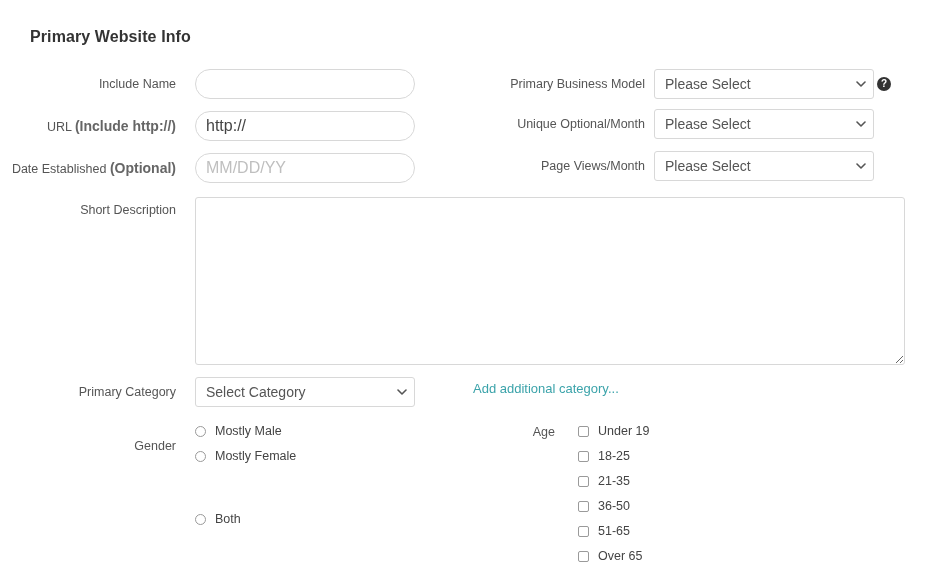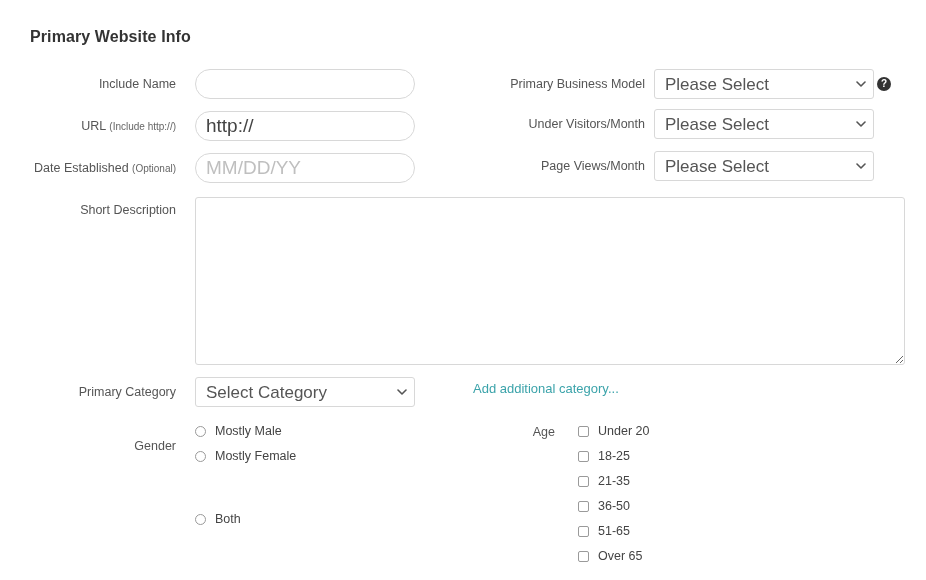--- a/index.html
+++ b/index.html
@@ -19,30 +19,30 @@
     margin-left: 16px;
   }
 
   
   .lbl {
     position: absolute;
     font-size: 12.5px; color: #555555;
     text-align: right; white-space: nowrap;
     line-height: 14px;
   }
-  .lbl .sub { font-size: 10px; color: #666666; }
+  .lbl .sub { font-size: 14px; color: #666666; font-weight: bold; }
 
   
   .tinput {
     position: absolute;
     border: 1px solid #d8d8d8;
     border-radius: 15px;
     background: #ffffff;
     font-family: "Liberation Sans", sans-serif;
-    font-size: 19px;
+    font-size: 16px;
     color: #333333;
     padding: 12px 10px;
     outline: none;
   }
   .tinput::placeholder { color: #bfbfbf; }
   .tinput.filled { color: #444444; }
 
   
   .tarea {
     position: absolute;
@@ -59,21 +59,21 @@
 
   
   .sel-wrap { position: absolute; }
   .sel {
     width: 100%; height: 100%;
     -webkit-appearance: none; -moz-appearance: none; appearance: none;
     border: 1px solid #d8d8d8;
     border-radius: 3px;
     background: #ffffff;
     font-family: "Liberation Sans", sans-serif;
-    font-size: 17px;
+    font-size: 14px;
     color: #555555;
     padding: 0 28px 0 10px;
     outline: none;
     cursor: pointer;
   }
   .chev {
     position: absolute; right: 9px; top: 50%;
     width: 9px; height: 9px;
     margin-top: -5px;
     pointer-events: none;
@@ -186,21 +186,21 @@
       <svg viewBox="0 0 10 10" width="10" height="10">
           <path d="M1 3 L5 7 L9 3" stroke="#555" stroke-width="1.6" fill="none" stroke-linecap="round" stroke-linejoin="round"></path>
         </svg>
     </span>
   </div>
   <div class="help-icon" style="left:877px; top:77px;">
     <span>?</span>
   </div>
 
   <div class="lbl" style="left:445px; top:117px; width:200px;">
-    <span>Under Visitors/Month</span>
+    <span>Unique Optional/Month</span>
   </div>
   <div class="sel-wrap" style="left:654px; top:109px; width:220px; height:30px;">
     <select class="sel">
       <option>Please Select</option>
     </select>
     <span class="chev">
       <svg viewBox="0 0 10 10" width="10" height="10">
           <path d="M1 3 L5 7 L9 3" stroke="#555" stroke-width="1.6" fill="none" stroke-linecap="round" stroke-linejoin="round"></path>
         </svg>
     </span>
@@ -238,21 +238,21 @@
     <span class="radio-box"></span>
     <span class="opt-label">Both</span>
   </div>
 
   <div class="lbl" style="left:445px; top:425px; width:110px;">
     <span>Age</span>
   </div>
 
   <div class="opt-row" style="left:578px; top:425px;">
     <span class="check-box"></span>
-    <span class="opt-label">Under 20</span>
+    <span class="opt-label">Under 19</span>
   </div>
   <div class="opt-row" style="left:578px; top:450px;">
     <span class="check-box"></span>
     <span class="opt-label">18-25</span>
   </div>
   <div class="opt-row" style="left:578px; top:475px;">
     <span class="check-box"></span>
     <span class="opt-label">21-35</span>
   </div>
   <div class="opt-row" style="left:578px; top:500px;">

